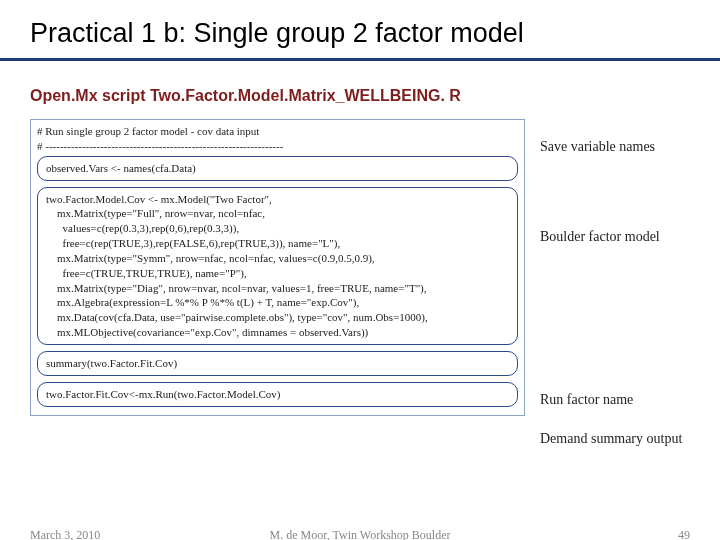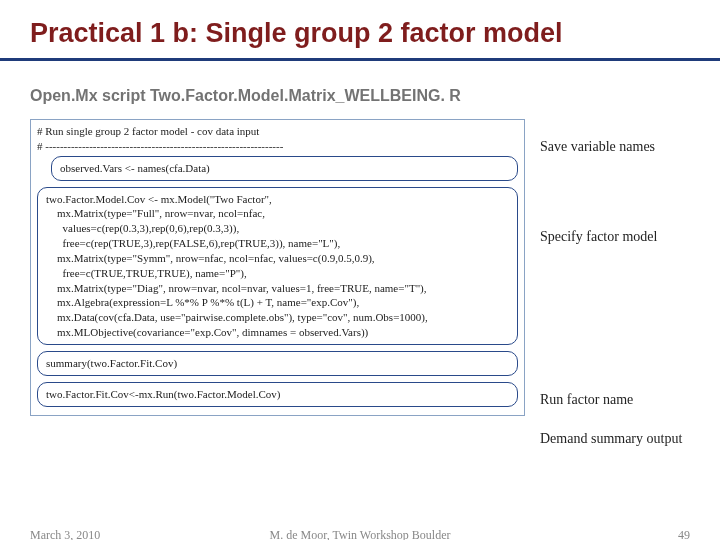--- a/index.html
+++ b/index.html
@@ -12,37 +12,37 @@
     overflow: hidden;
   }
   .slide {
     width: 100%;
     height: 100%;
     padding: 18px 30px 0 30px;
     position: relative;
   }
   .title {
     font-size: 27px;
-    color: #7f1d1d;
-    font-weight: bold;
+    color: #000000;
+    font-weight: normal;
     padding-bottom: 10px;
   }
   .title-underline {
     position: absolute;
     left: 0;
     right: 0;
     top: 58px;
     height: 3px;
     background: #1f3b7a;
   }
   .subtitle {
     margin-top: 28px;
     font-size: 16px;
     font-weight: bold;
-    color: #737373;
+    color: #7f1d1d;
   }
   .subtitle .script-name {
     font-weight: bold;
   }
   .content-area {
     position: relative;
     margin-top: 14px;
     height: 370px;
   }
   .code-col {
@@ -71,21 +71,21 @@
     line-height: 1.35;
     white-space: pre-wrap;
   }
   .bubble {
     border: 1px solid #2a4a8a;
     border-radius: 10px;
     padding: 4px 8px;
     margin-top: 6px;
     background: #fff;
   }
-  .bubble.first { margin-top: 2px; margin-left: 14px; }
+  .bubble.first { margin-top: 2px; }
   .annot {
     position: absolute;
   }
   .footer {
     position: absolute;
     left: 0;
     right: 0;
     bottom: 12px;
     font-size: 12px;
     color: #888;
@@ -134,21 +134,21 @@
         </div>
 
         <div class="bubble">
           <div class="code-line">two.Factor.Fit.Cov&lt;-mx.Run(two.Factor.Model.Cov)</div>
         </div>
       </div>
     </div>
 
     <div class="annot-col">
       <div class="annot" style="top:20px;text-align:right;">Save variable names</div>
-      <div class="annot" style="top:110px;">Specify factor model</div>
+      <div class="annot" style="top:110px;">Boulder factor model</div>
       <div class="annot" style="top:273px;">Run factor name</div>
       <div class="annot" style="top:312px;">Demand summary output</div>
     </div>
   </div>
 
   <div class="footer">
     <span class="date">March 3, 2010</span>
     <span class="author">M. de Moor, Twin Workshop Boulder</span>
     <span class="pagenum">49</span>
   </div>

